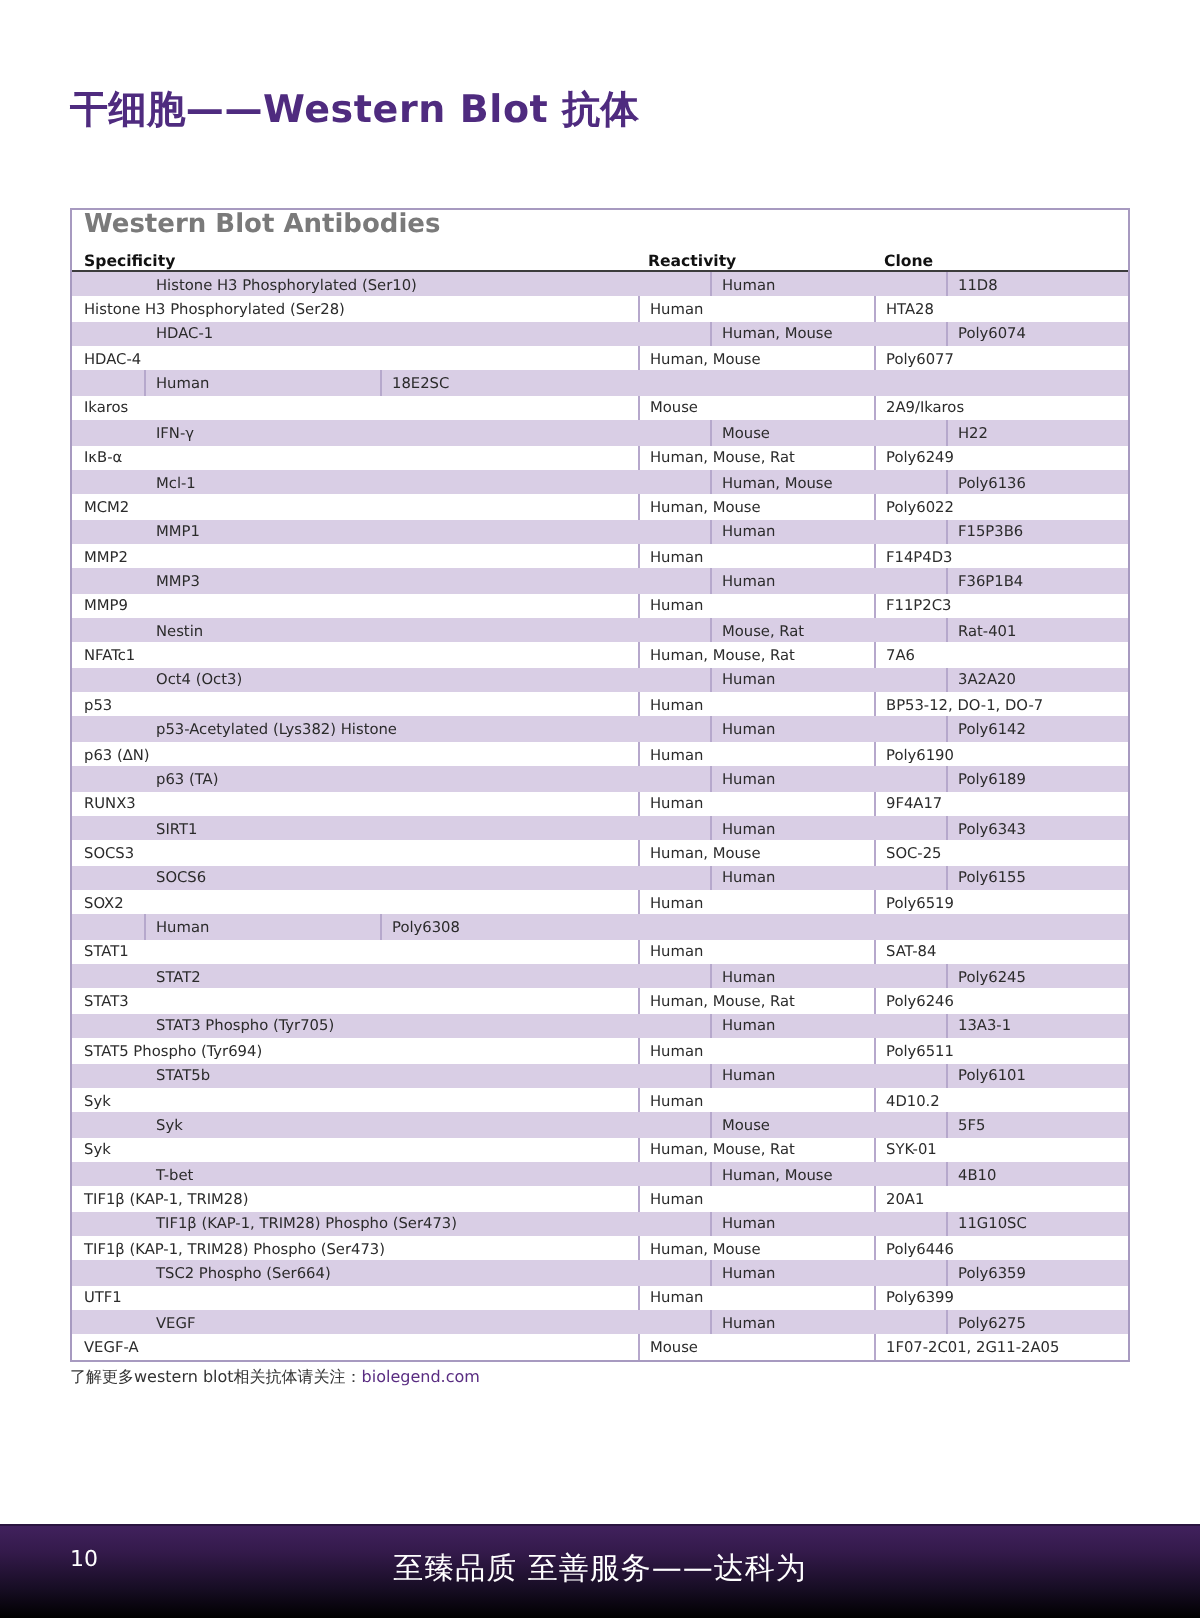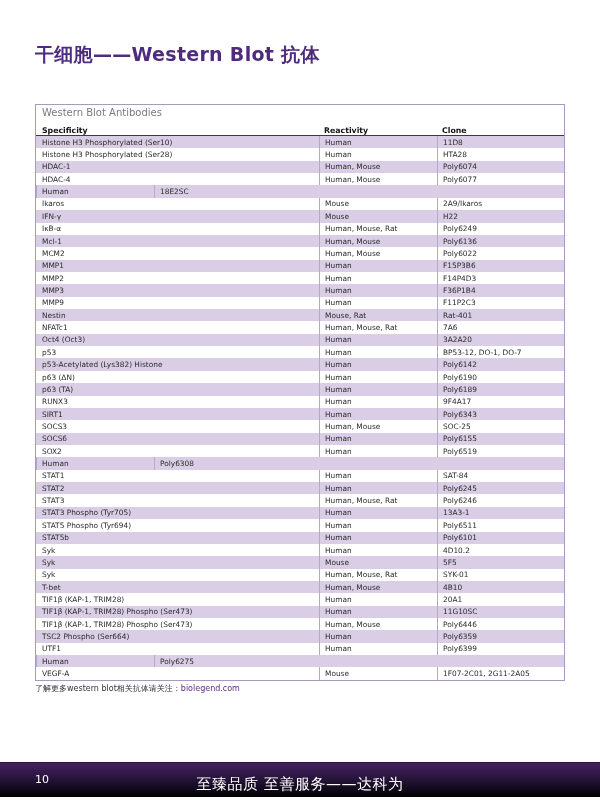--- a/index.html
+++ b/index.html
@@ -19,47 +19,47 @@
     white-space:nowrap;
   }
 
   .tablebox {
     position:absolute; left:35px; top:104px; width:530px;
     border:1px solid #a79ac0;
     background:#fff;
   }
   .tbl-title {
     height:16px; line-height:16px; padding-left:6px;
-    color:#7a7a7a; font-size:10px;
+    color:#7a7a7a; font-size:13px;font-weight:bold;
   }
   .tbl-head {
     display:flex; height:15px; align-items:flex-end;
     border-bottom:1px solid #3c3c3c;
     font-weight:bold; font-size:7.8px; color:#111;
   }
   .c1 { width:283px; padding-left:6px; }
   .c2 { width:118px; padding-left:5px; }
   .c3 { flex:1; padding-left:5px; }
   .row {
     display:flex; height:12.36px; align-items:stretch;
     font-size:7.4px; color:#2b2b2b;
     white-space:nowrap;
   }
-  .row.alt { background:#d9cee5; }
+  .row.alt { background:#d9cee5;padding-left:36px; }
   .row > div { display:flex; align-items:center; overflow:hidden; }
   .row .c2, .row .c3 { border-left:1px solid #b6a8cc; }
 
   .note {
     position:absolute; left:35px; top:683px;
     font-size:8px; color:#333;
   }
   .note .link { color:#5a2d82; font-weight:normal; text-decoration:none; cursor:pointer; }
 
   .footer {
-    position:absolute; left:0; top:762px; width:600px; height:35px;
+    position:absolute; left:0; top:762px; width:600px; height:47px;
     background:linear-gradient(to bottom, #41215d 0%, #341a4b 28%, #170d24 68%, #000000 100%);
     border-top:1px solid #2a1540;
   }
   .pagenum {
     position:absolute; left:35px; top:10px;
     color:#ffffff; font-size:11px;
   }
   .slogan {
     position:absolute; left:0; right:0; top:12px; text-align:center;
     color:#ffffff; font-size:15px; letter-spacing:0.5px;
@@ -282,20 +282,21 @@
           <div class="c1">TSC2 Phospho (Ser664)</div>
           <div class="c2">Human</div>
           <div class="c3">Poly6359</div>
         </div>
         <div class="row">
           <div class="c1">UTF1</div>
           <div class="c2">Human</div>
           <div class="c3">Poly6399</div>
         </div>
         <div class="row alt">
+          <div class="c1">VEGF</div>
           <div class="c2">Human</div>
           <div class="c3">Poly6275</div>
         </div>
         <div class="row">
           <div class="c1">VEGF-A</div>
           <div class="c2">Mouse</div>
           <div class="c3">1F07-2C01, 2G11-2A05</div>
         </div>
       </div>
   </div>

